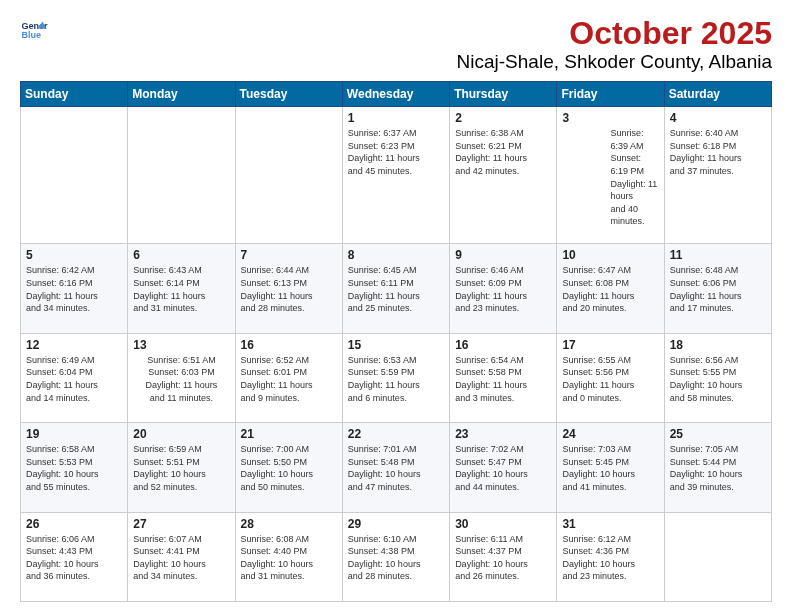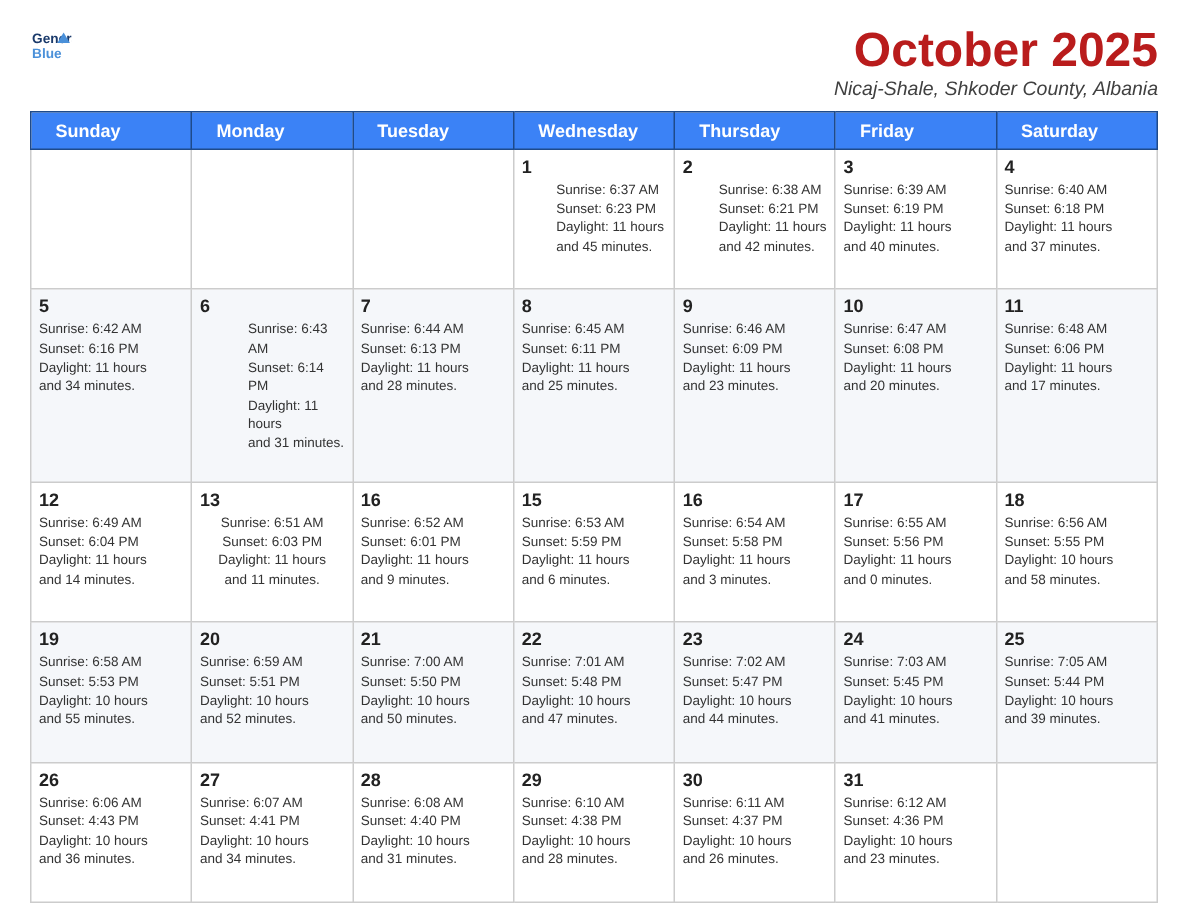--- a/index.html
+++ b/index.html
@@ -35,37 +35,36 @@
     .title-block {
       text-align: right;
     }
     .main-title {
       font-size: 32px;
       font-weight: bold;
       color: #b91c1c;
       line-height: 1.1;
     }
     .subtitle {
-      font-size: 13px;
-      color: #404040;
-      font-style: italic;
+      font-size: 19px;
+      color: #000000;
     }
     .calendar {
       flex: 1;
       border: 1px solid #ccc;
       border-collapse: collapse;
       width: 100%;
       table-layout: fixed;
     }
     .calendar thead tr th {
-      background: #3b82f6;
+      background: #0369a1;
       color: #fff;
       font-size: 12px;
       font-weight: bold;
-      padding: 5px 16px;
+      padding: 5px 4px;
       border: 1px solid #1e4a8a;
       text-align: left;
     }
     .calendar tbody tr td {
       border: 1px solid #ccc;
       vertical-align: top;
       padding: 4px 5px;
       font-size: 9.5px;
       color: #222;
       height: 82px;
@@ -120,35 +119,35 @@
           <th>Saturday</th>
         </tr>
     </thead>
     <tbody id="calendar-body">
     <tr>
           <td class="empty-cell"></td>
           <td class="empty-cell"></td>
           <td class="empty-cell"></td>
           <td>
             <div class="day-number">1</div>
-            <div class="day-info" style="white-space: pre-line; margin-left: 23px;">Sunrise: 6:37 AM
+            <div class="day-info" style="white-space: pre-line;">Sunrise: 6:37 AM
 Sunset: 6:23 PM
 Daylight: 11 hours
 and 45 minutes.</div>
           </td>
           <td>
             <div class="day-number">2</div>
-            <div class="day-info" style="white-space: pre-line; margin-left: 24px;">Sunrise: 6:38 AM
+            <div class="day-info" style="white-space: pre-line;">Sunrise: 6:38 AM
 Sunset: 6:21 PM
 Daylight: 11 hours
 and 42 minutes.</div>
           </td>
           <td>
             <div class="day-number">3</div>
-            <div class="day-info" style="white-space: pre-line;">Sunrise: 6:39 AM
+            <div class="day-info" style="white-space: pre-line; margin-left: 48px;">Sunrise: 6:39 AM
 Sunset: 6:19 PM
 Daylight: 11 hours
 and 40 minutes.</div>
           </td>
           <td>
             <div class="day-number">4</div>
             <div class="day-info" style="white-space: pre-line;">Sunrise: 6:40 AM
 Sunset: 6:18 PM
 Daylight: 11 hours
 and 37 minutes.</div>
@@ -157,21 +156,21 @@
         <tr>
           <td>
             <div class="day-number">5</div>
             <div class="day-info" style="white-space: pre-line;">Sunrise: 6:42 AM
 Sunset: 6:16 PM
 Daylight: 11 hours
 and 34 minutes.</div>
           </td>
           <td>
             <div class="day-number">6</div>
-            <div class="day-info" style="white-space: pre-line; margin-left: 32px;">Sunrise: 6:43 AM
+            <div class="day-info" style="white-space: pre-line;">Sunrise: 6:43 AM
 Sunset: 6:14 PM
 Daylight: 11 hours
 and 31 minutes.</div>
           </td>
           <td>
             <div class="day-number">7</div>
             <div class="day-info" style="white-space: pre-line;">Sunrise: 6:44 AM
 Sunset: 6:13 PM
 Daylight: 11 hours
 and 28 minutes.</div>

